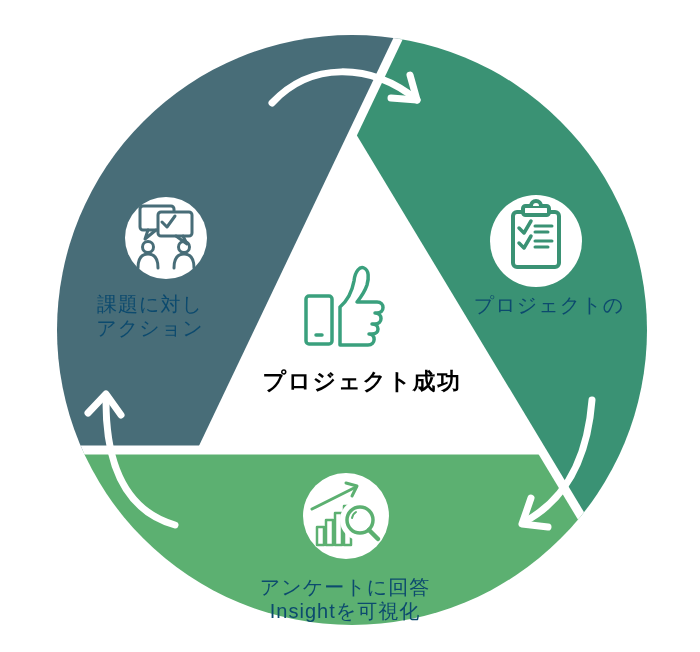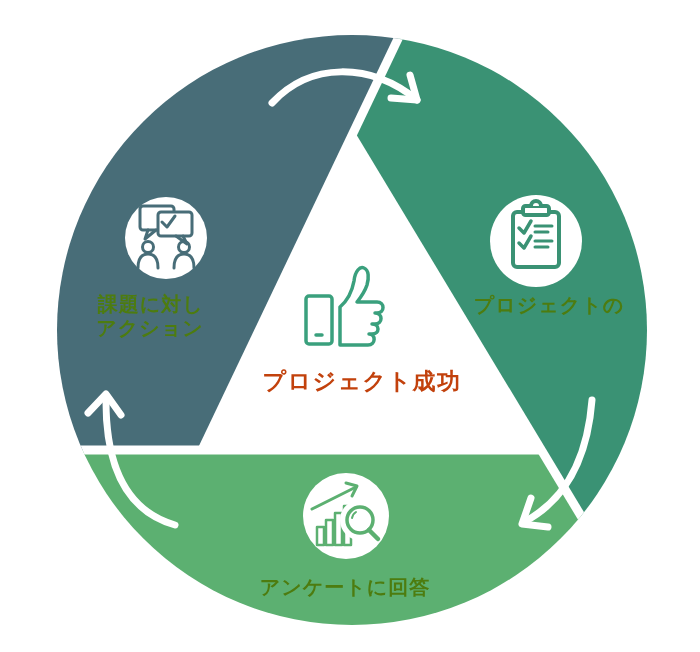--- a/index.html
+++ b/index.html
@@ -7,33 +7,33 @@
     position:relative;
     width:700px;height:652px;
     background:#fff;
     font-family:"Liberation Sans",sans-serif;
     overflow:hidden;
   }
   .stage svg{position:absolute;left:0;top:0;}
   .seg-label{
     position:absolute;
     transform:translateX(-50%);
-    text-align:right;
-    color:#4d7c0f;
+    text-align:center;
+    color:#0c4a6e;
     font-size:20px;
-    font-weight:bold;
+    font-weight:normal;
     line-height:24px;
     letter-spacing:1px;
     white-space:nowrap;
   }
   .center-label{
     position:absolute;
     transform:translateX(-50%);
     text-align:center;
-    color:#c2410c;
+    color:#000000;
     font-size:23px;
     font-weight:bold;
     letter-spacing:1.5px;
     white-space:nowrap;
   }
 </style>
 </head>
 <body>
 
 <div class="stage">
@@ -140,17 +140,18 @@
     <span>課題に対し</span><br>
     <span>アクション</span>
   </div>
 
   <div class="seg-label" style="left:549px;top:293px;">
     <span>プロジェクトの</span>
   </div>
 
   <div class="seg-label" style="left:345px;top:575px;">
     <span>アンケートに回答</span><br>
+    <span>Insightを可視化</span>
   </div>
 
   <div class="center-label" style="left:362px;top:366px;">プロジェクト成功</div>
 
 </div>
 
 </body></html>

